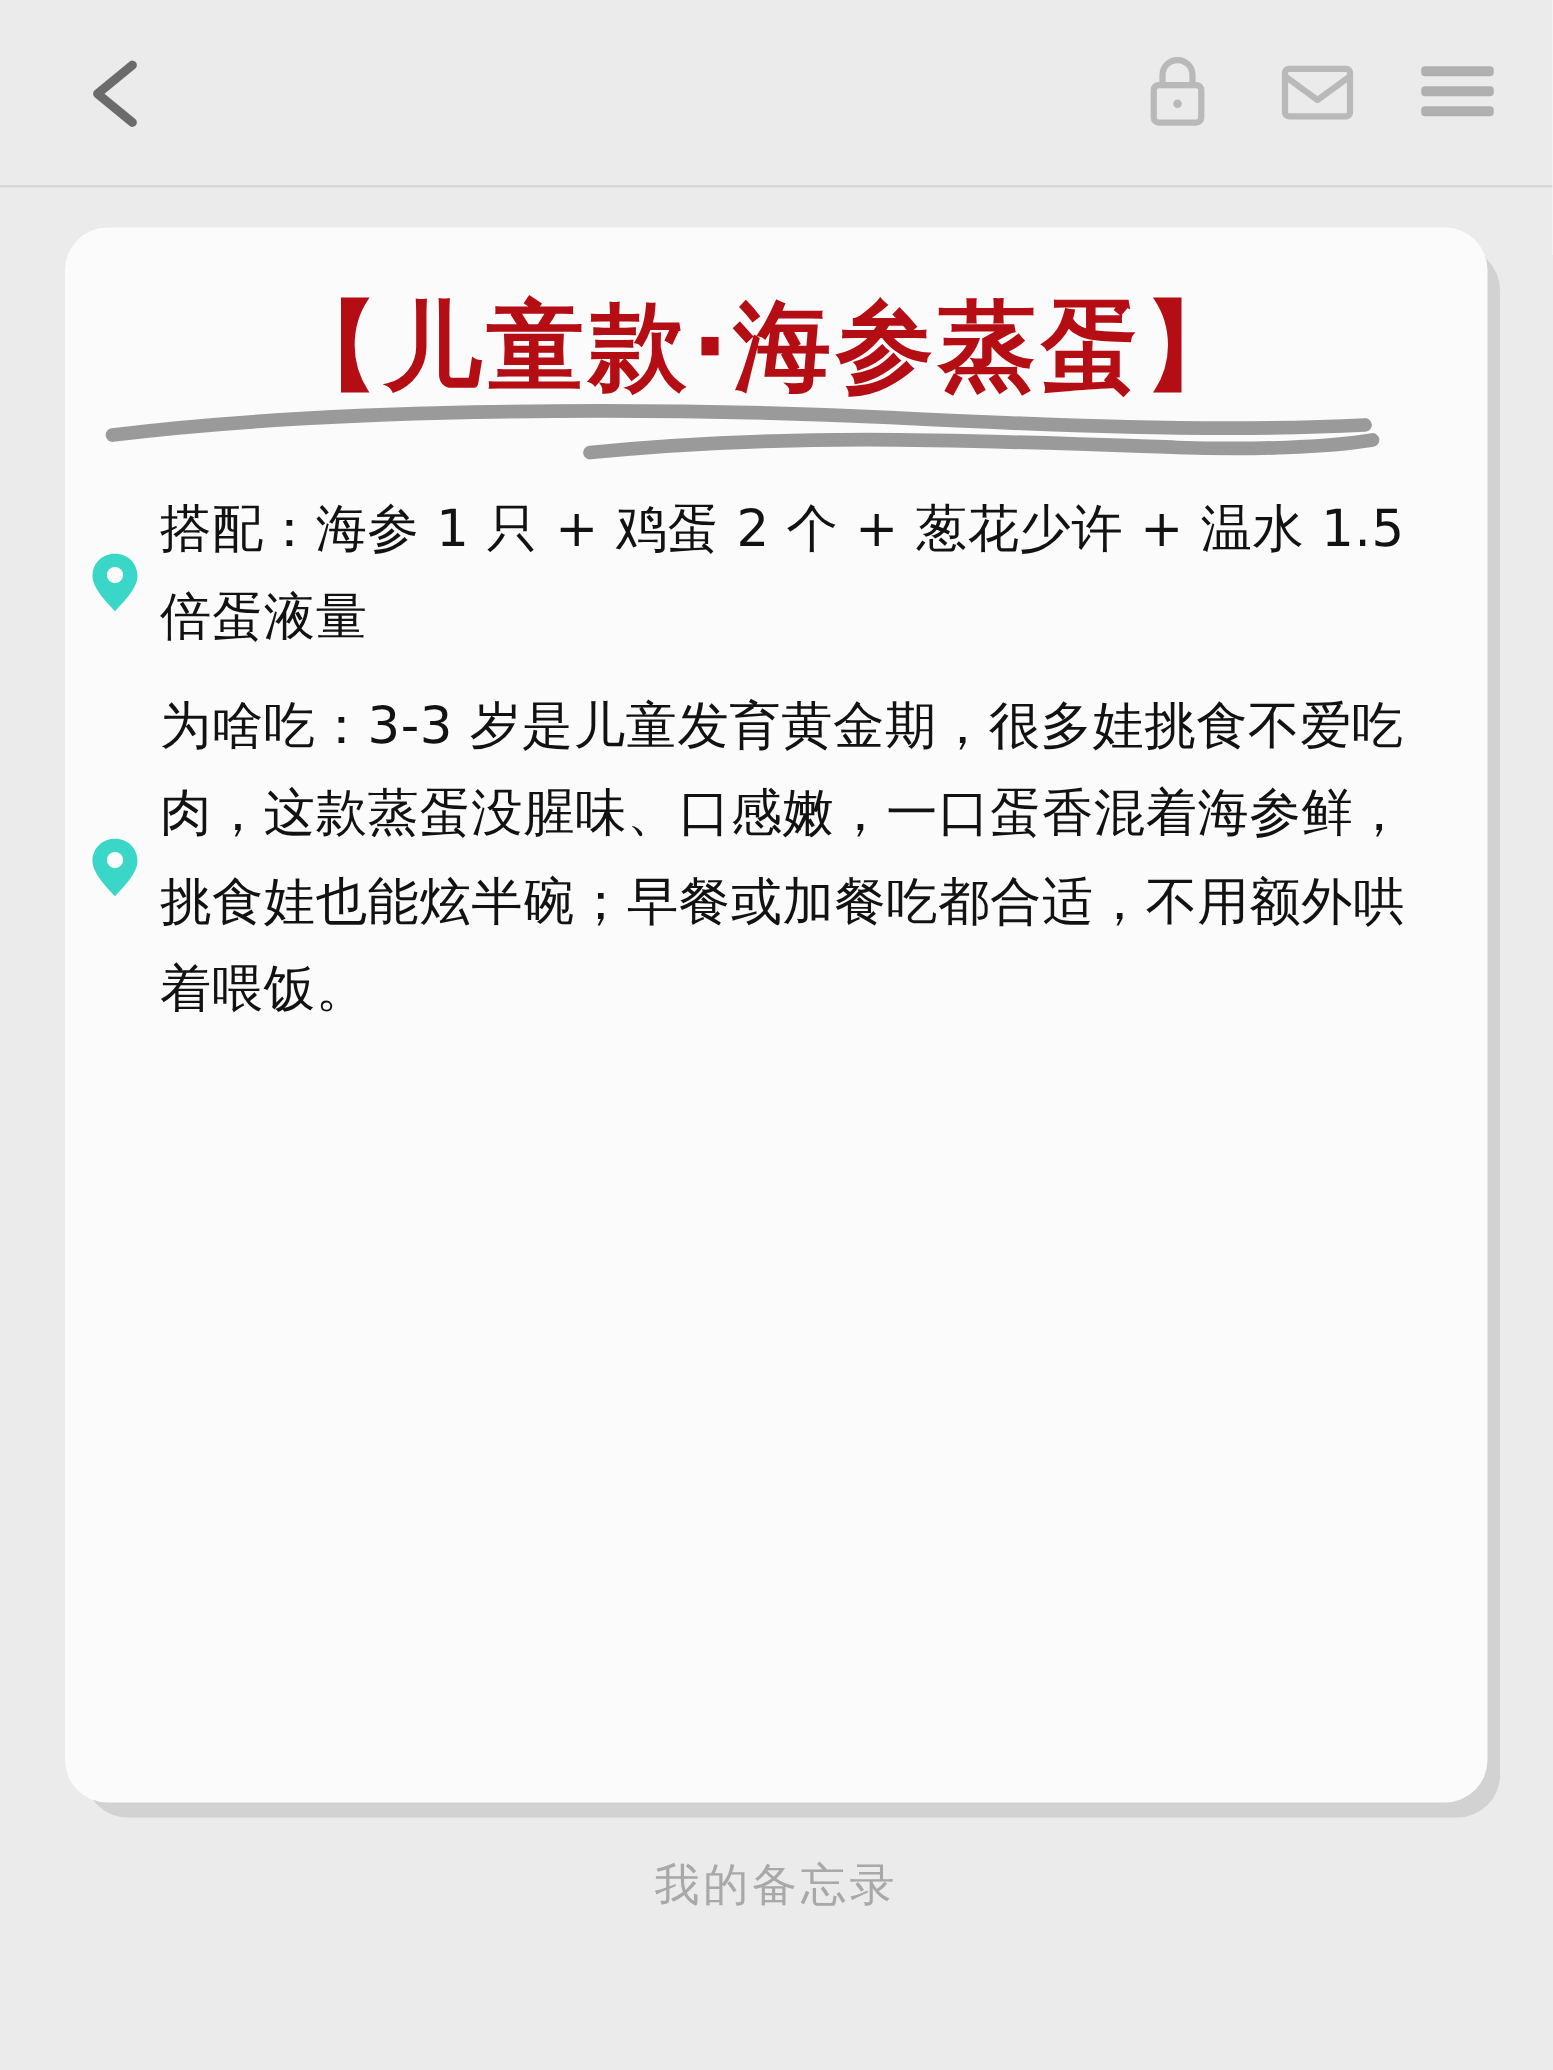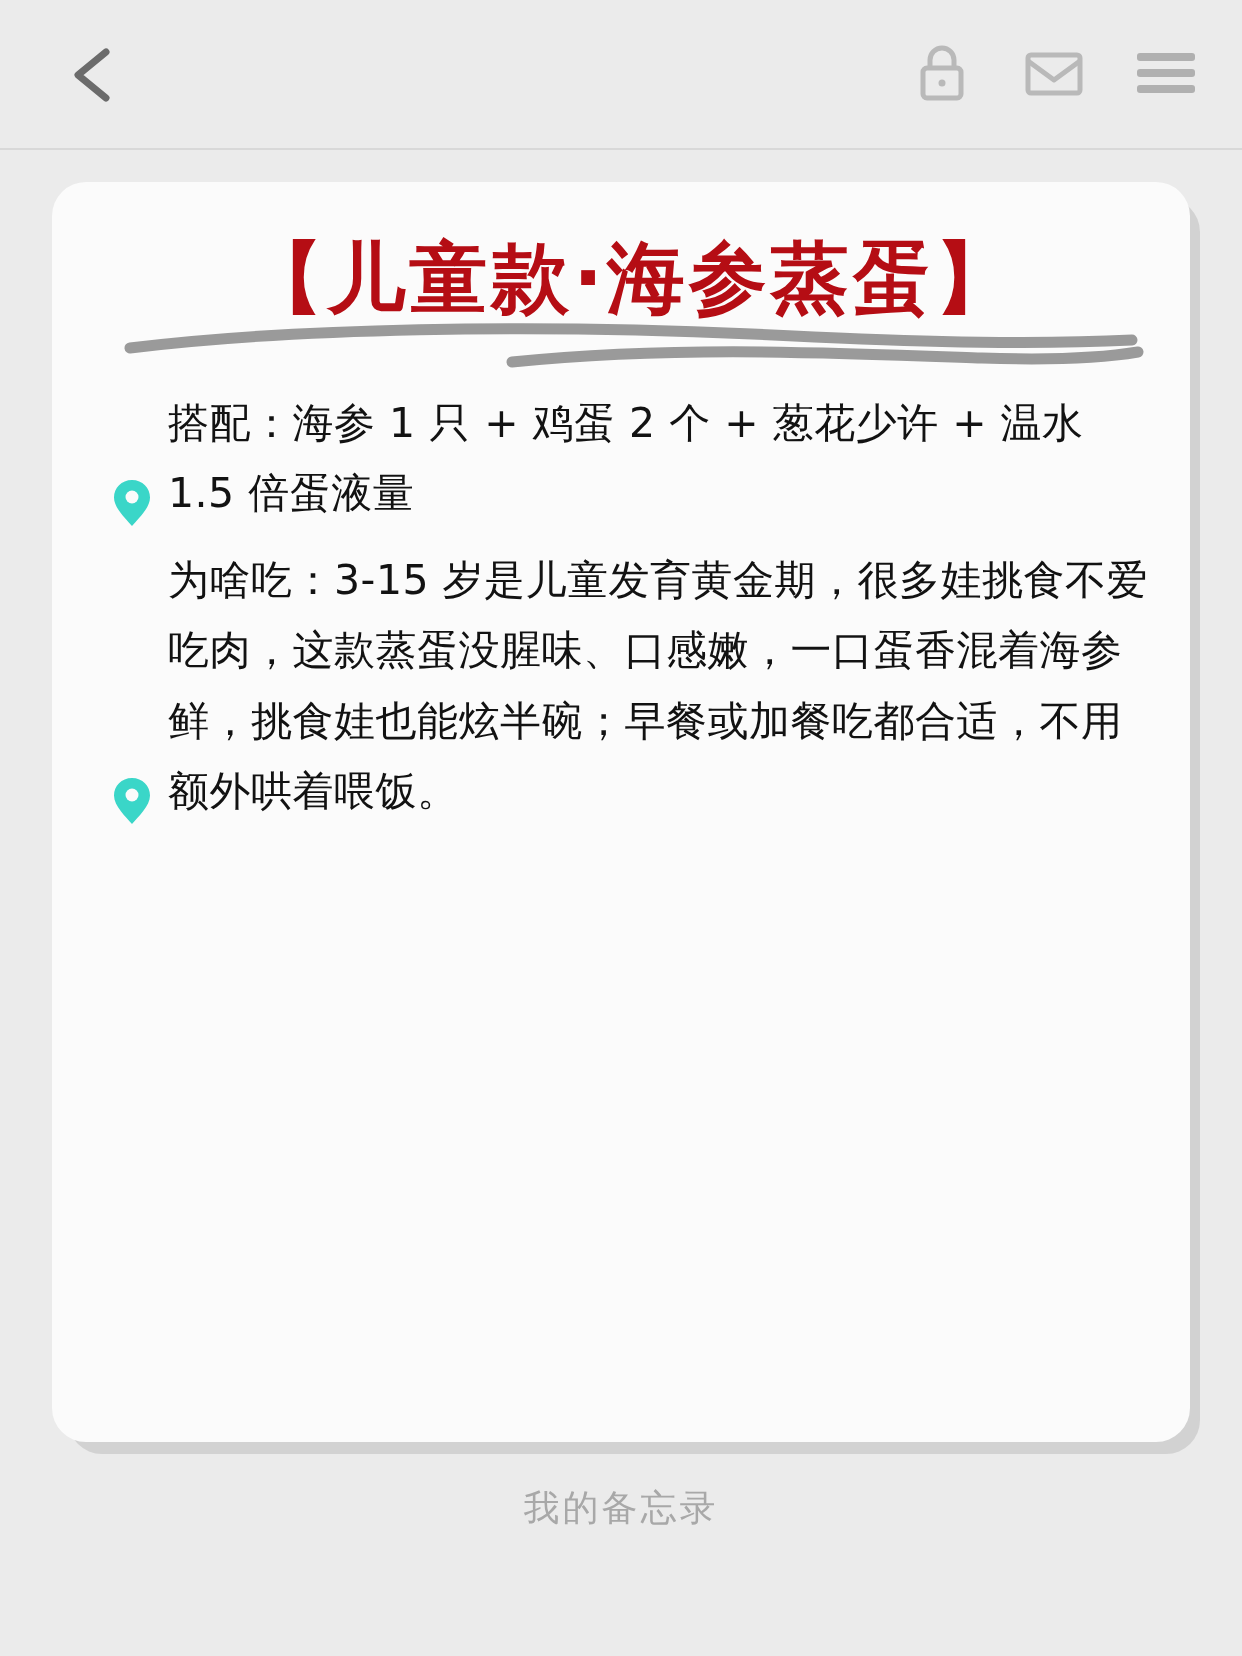--- a/index.html
+++ b/index.html
@@ -61,21 +61,21 @@
     top: 16px;
     right: -10px;
     bottom: -12px;
     background: #d2d2d2;
     border-radius: 34px;
   }
   .card {
     position: relative;
     background: #fbfbfb;
     border-radius: 34px;
-    padding: 46px 40px 52px 60px;
+    padding: 46px 40px 52px 20px;
     box-sizing: border-box;
     min-height: 1260px;
   }
 
   .title {
     font-family: "DejaVu Sans", sans-serif;
     color: #b50d14;
     font-weight: bold;
     font-size: 78px;
     letter-spacing: 4px;
@@ -87,21 +87,21 @@
   .underline-wrap {
     height: 56px;
     margin-top: -6px;
   }
 
   .list {
     margin-top: 14px;
   }
   .item {
     display: flex;
-    align-items: flex-end;
+    align-items: center;
     margin-bottom: 16px;
   }
   .pin {
     flex: 0 0 auto;
     width: 52px;
     margin-top: 16px;
     margin-right: 4px;
   }
   .pin svg { display: block; }
   .item-text {
@@ -198,21 +198,21 @@
 
 
 
       <div class="item">
         <div class="pin">
           <svg width="40" height="52" viewBox="0 0 40 52">
             <path d="M20 3 C9.5 3 2 11 2 20.5 C2 31 14 42 20 49 C26 42 38 31 38 20.5 C38 11 30.5 3 20 3 Z" fill="#3ad6c8"></path>
             <circle cx="20" cy="20" r="6.5" fill="#fbfbfb"></circle>
           </svg>
         </div>
-        <div class="item-text">为啥吃：3-15 岁是儿童发育黄金期，很多娃挑食不爱吃肉，这款蒸蛋没腥味、口感嫩，一口蛋香混着海参鲜，挑食娃也能炫半碗；早餐或加餐吃都合适，不用额外哄着喂饭。</div>
+        <div class="item-text">为啥吃：3-3 岁是儿童发育黄金期，很多娃挑食不爱吃肉，这款蒸蛋没腥味、口感嫩，一口蛋香混着海参鲜，挑食娃也能炫半碗；早餐或加餐吃都合适，不用额外哄着喂饭。</div>
       </div>
 
 
     </div>
   </div>
 </div>
 
 <div class="footer">我的备忘录</div>
 
 </body></html>

